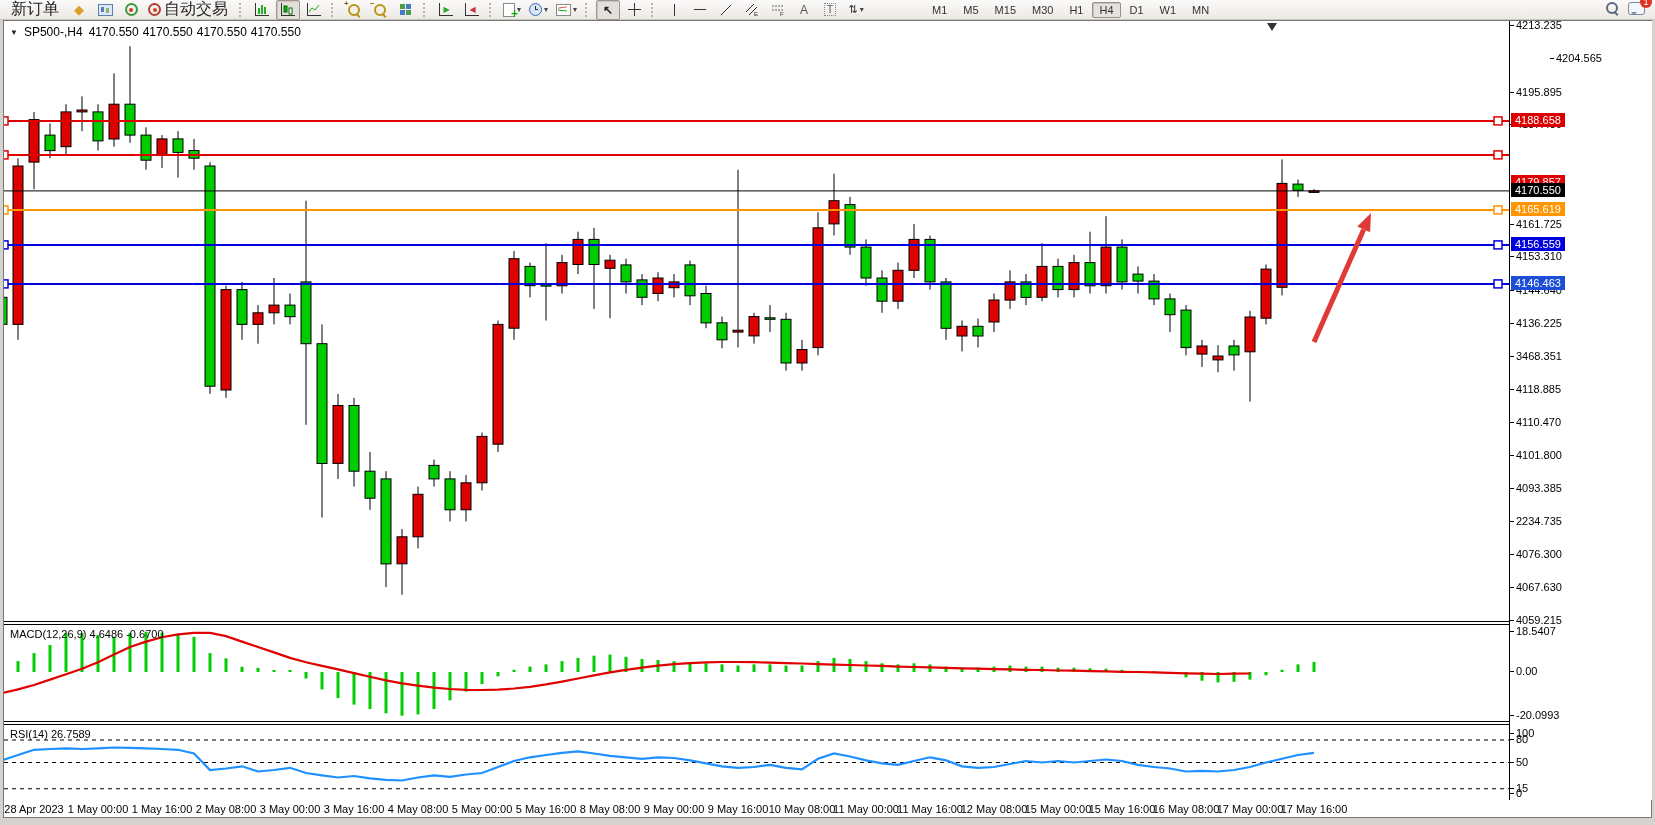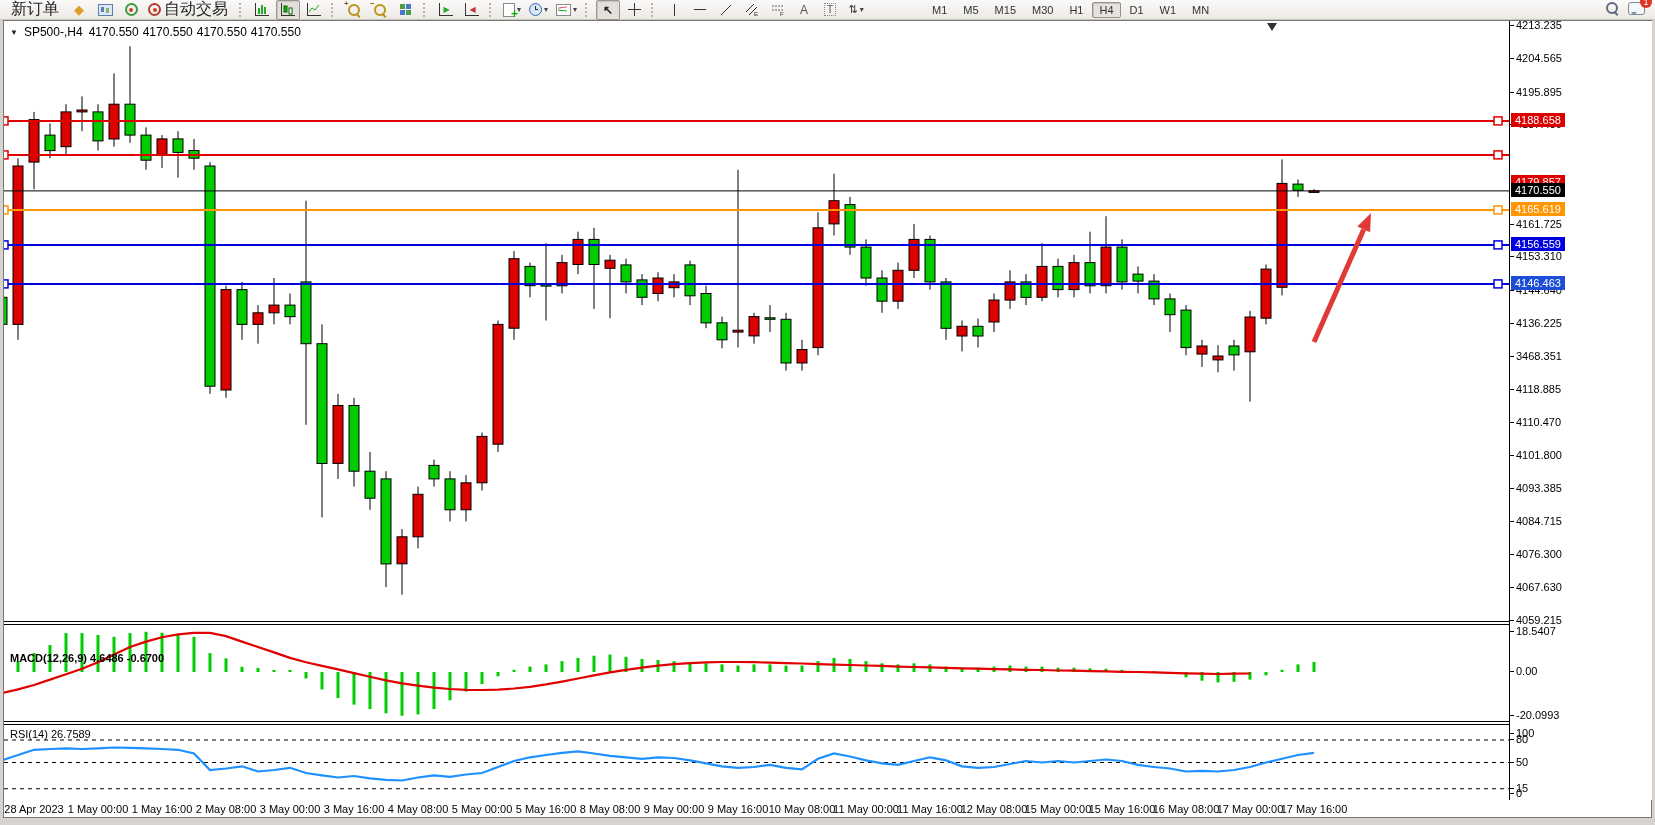--- a/index.html
+++ b/index.html
@@ -496,44 +496,44 @@
 
   <div id="chart-header">
     <span class="tri">▼</span>
     <span>SP500-,H4</span>
     <span>4170.550</span>
     <span style="margin-left:-2px;">4170.550</span>
     <span style="margin-left:-2px;">4170.550</span>
     <span style="margin-left:-2px;">4170.550</span>
   </div>
 
-  <div class="indlabel" style="top:631px;font-weight:bold;">
+  <div class="indlabel" style="top:607px;">
     <span>MACD(12,26,9)</span>
     <span>4.6486 -0.6700</span>
   </div>
   <div class="indlabel" style="top:707px;">
     <span>RSI(14)</span>
     <span>26.7589</span>
   </div>
 
   <div id="axis-col">
       <div class="tick" style="top: -2px;">4213.235</div>
-      <div class="tick" style="top: 31.4934px;">4204.565</div>
+      <div class="tick" style="top: 31.4934px; margin-left: 40px;">4204.565</div>
       <div class="tick" style="top: 64.9868px;">4195.895</div>
       <div class="tick" style="top: 97.495px;">4187.480</div>
       <div class="tick" style="top: 196.99px;">4161.725</div>
       <div class="tick" style="top: 229.498px;">4153.310</div>
       <div class="tick" style="top: 262.992px;">4144.640</div>
       <div class="tick" style="top: 295.5px;">4136.225</div>
       <div class="tick" style="top: 328.993px;">3468.351</div>
       <div class="tick" style="top: 362.487px;">4118.885</div>
       <div class="tick" style="top: 394.995px;">4110.470</div>
       <div class="tick" style="top: 428.488px;">4101.800</div>
       <div class="tick" style="top: 460.997px;">4093.385</div>
-      <div class="tick" style="top: 494.49px;">4084.715</div>
+      <div class="tick" style="top: 494.49px;">2234.735</div>
       <div class="tick" style="top: 526.998px;">4076.300</div>
       <div class="tick" style="top: 560.492px;">4067.630</div>
       <div class="tick" style="top: 593px;">4059.215</div>
       <div class="badge" style="top: 91.9443px; background: rgb(221, 0, 0);">4188.658</div>
       <div class="badge" style="top: 125.944px; background: rgb(221, 0, 0); margin-top: 28px;">4179.857</div>
       <div class="badge" style="top: 161.898px; background: rgb(0, 0, 0);">4170.550</div>
       <div class="badge" style="top: 180.947px; background: rgb(255, 149, 0);">4165.619</div>
       <div class="badge" style="top: 215.947px; background: rgb(0, 0, 221);">4156.559</div>
       <div class="badge" style="top: 254.949px; background: #1d4ed8;">4146.463</div>
       <div class="tick" style="top: 603.693px;">18.5407</div>

